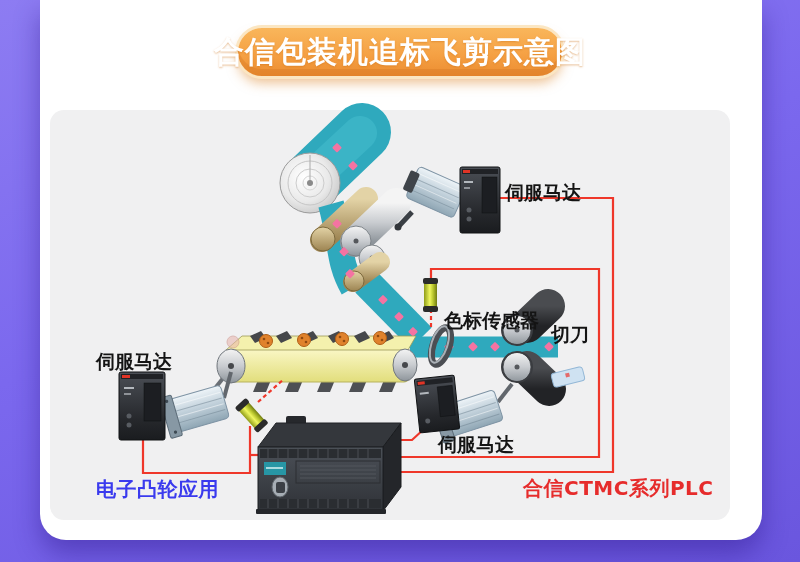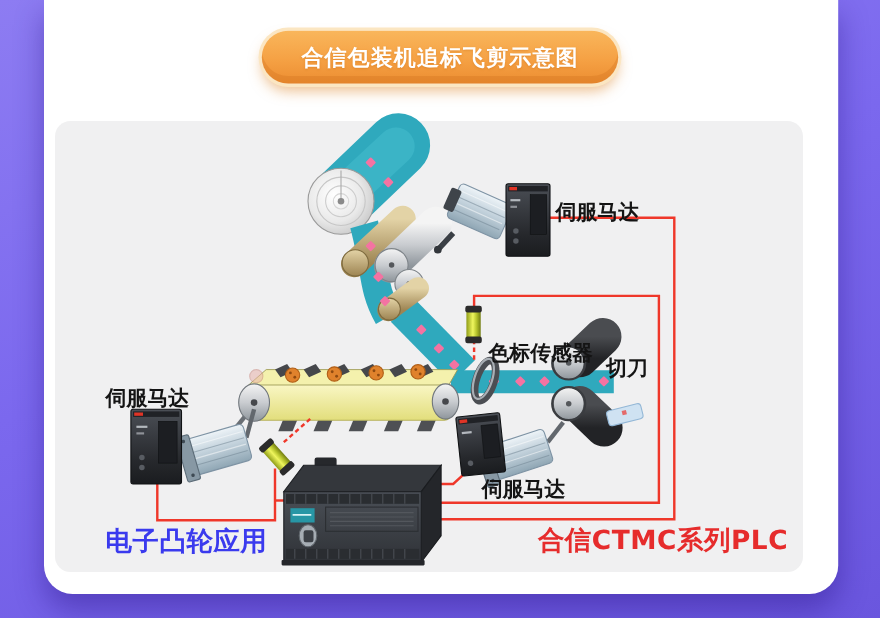--- a/index.html
+++ b/index.html
@@ -15,30 +15,30 @@
     box-shadow:0 14px 26px rgba(46,24,140,.45);
   }
   .banner{
     position:absolute;left:238px;top:28px;width:324px;height:48px;
     border-radius:26px;
     background:linear-gradient(180deg,#f9b65b 0%,#f5a144 55%,#ec8d31 100%);
     box-shadow:0 0 0 3px #fbe6c2, 0 7px 12px rgba(221,134,41,.5), inset 0 -7px 0 rgba(204,106,24,.28);
     display:flex;align-items:center;justify-content:center;
   }
   .banner-text{
-    color:#ffffff;font-size:20px;font-weight:bold;letter-spacing:1px;
+    color:#ffffff;font-size:30px;font-weight:bold;letter-spacing:1px;
     text-shadow:0 1px 2px rgba(205,110,20,.45);white-space:nowrap;
   }
   .panel{
     position:absolute;left:50px;top:110px;width:680px;height:410px;
     background:#f0f0f1;border-radius:14px;
   }
   svg.machine{position:absolute;left:0;top:0;width:800px;height:562px;}
   .lbl{position:absolute;font-weight:bold;color:#141414;font-size:19px;white-space:nowrap;}
-  .lbl-big{position:absolute;font-weight:bold;font-size:24px;white-space:nowrap;letter-spacing:.5px;}
+  .lbl-big{position:absolute;font-weight:bold;font-size:20px;white-space:nowrap;letter-spacing:.5px;}
   .lbl-cam{color:#3a3aee;}
   .lbl-plc{color:#e62c2c;}
 </style>
 </head>
 <body>
 
 <div class="stage">
 
   <div class="card"></div>
 
@@ -339,15 +339,15 @@
       <rect x="256" y="509" width="130" height="5" rx="1" fill="#24262a"></rect>
     </g>
   </svg>
 
   <div class="lbl" style="left:505px;top:180px;">伺服马达</div>
   <div class="lbl" style="left:444px;top:286px;margin-top:22px;">色标传感器</div>
   <div class="lbl" style="left:551px;top:310px;margin-top:12px;">切刀</div>
   <div class="lbl" style="left:96px;top:349px;">伺服马达</div>
   <div class="lbl" style="left:438px;top:432px;">伺服马达</div>
   <div class="lbl-big lbl-cam" style="left:96px;top:476px;">电子凸轮应用</div>
-  <div class="lbl-big lbl-plc" style="left:489px;top:475px;">合信CTMC系列PLC</div>
+  <div class="lbl-big lbl-plc" style="left:523px;top:475px;">合信CTMC系列PLC</div>
 
 </div>
 
 </body></html>

